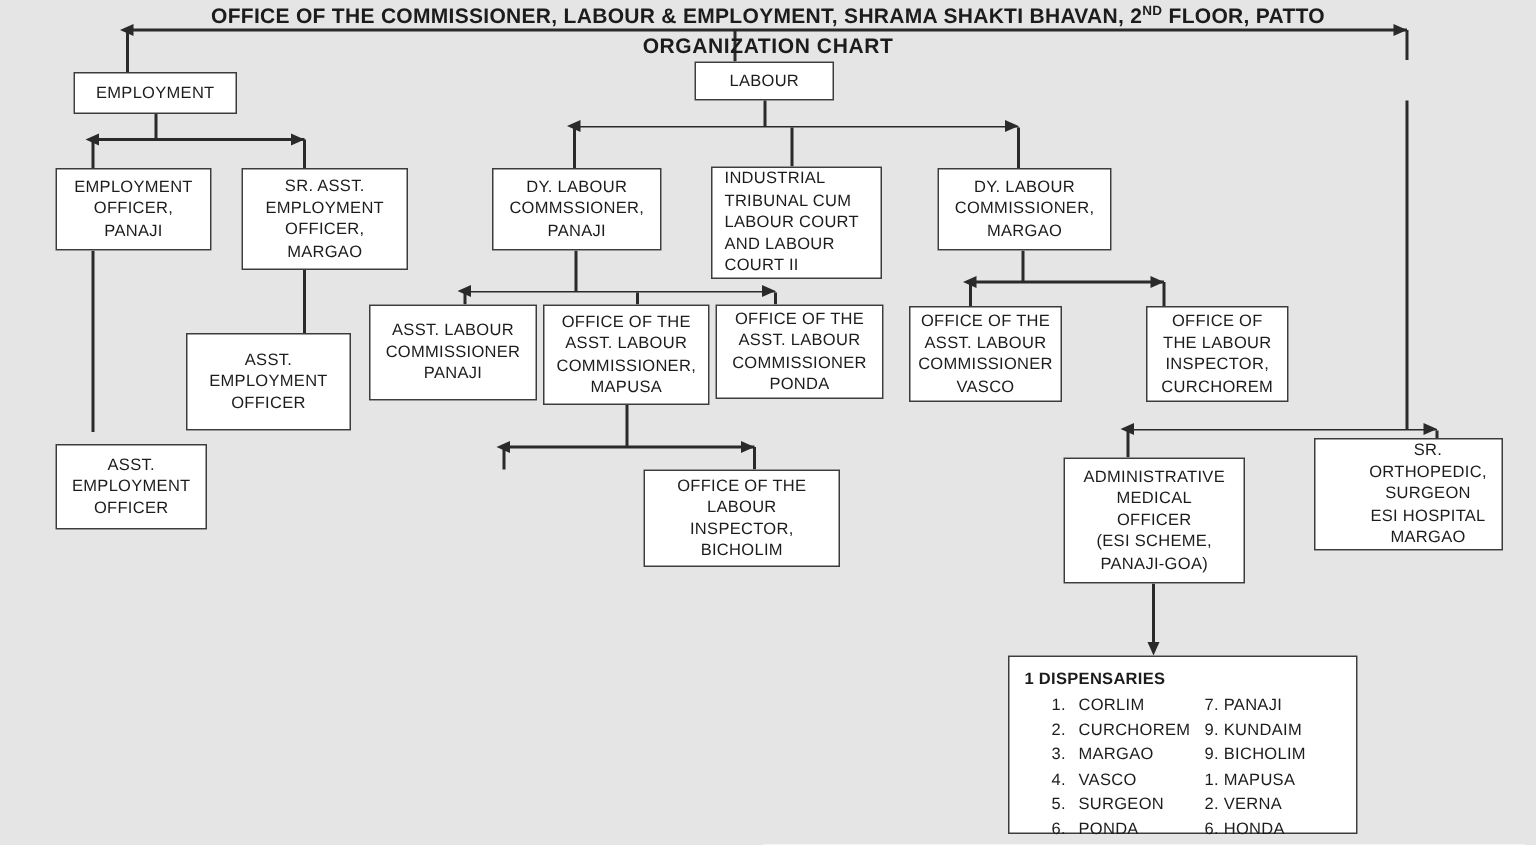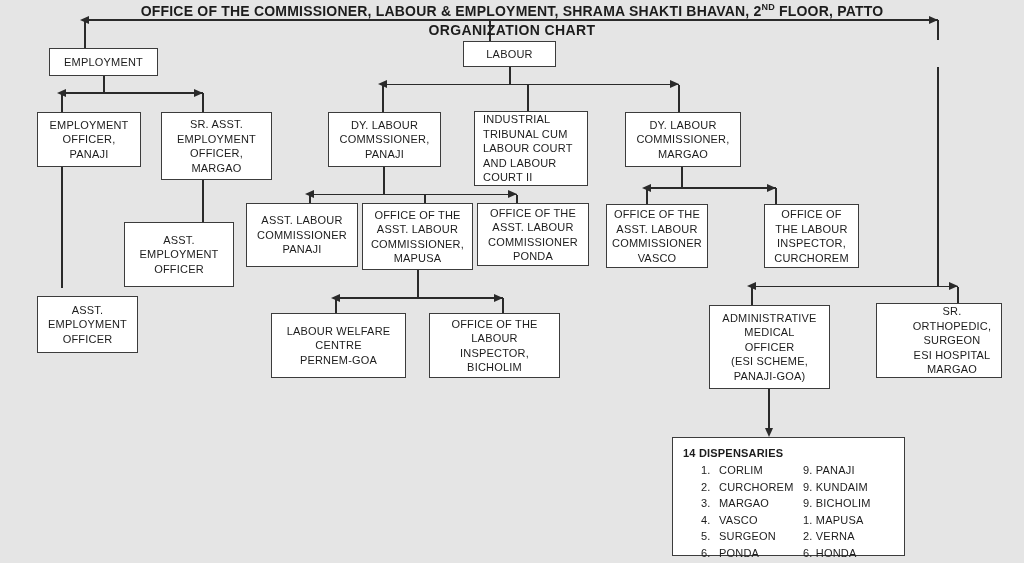--- a/index.html
+++ b/index.html
@@ -156,40 +156,37 @@
 
   <div class="node" style="left:606px;top:204px;width:102px;height:64px;">OFFICE OF THE
 ASST. LABOUR
 COMMISSIONER
 VASCO</div>
   <div class="node" style="left:723px;top:204px;width:95px;height:64px;margin-left:41px;">OFFICE OF
 THE LABOUR
 INSPECTOR,
 CURCHOREM</div>
 
-  <div class="node" style="left:271px;top:313px;width:135px;height:65px;">LABOUR WELFARE
-CENTRE
-PERNEM-GOA</div>
   <div class="node" style="left:429px;top:313px;width:131px;height:65px;">OFFICE OF THE
 LABOUR
 INSPECTOR,
 BICHOLIM</div>
 
   <div class="node" style="left:709px;top:305px;width:121px;height:84px;">ADMINISTRATIVE
 MEDICAL
 OFFICER
 (ESI SCHEME,
 PANAJI-GOA)</div>
-  <div class="node" style="left:876px;top:303px;width:126px;height:75px;padding-left:28px;">SR. ORTHOPEDIC,
+  <div class="node" style="left:876px;top:292px;width:126px;height:75px;padding-left:28px;">SR. ORTHOPEDIC,
 SURGEON
 ESI HOSPITAL
 MARGAO</div>
 
   <div class="node dispensaries" style="left:672px;top:437px;width:233px;height:119px;">
-    <div class="disp-header">14 DISPENSARIES</div>
+    <div class="disp-header">1 DISPENSARIES</div>
     <div class="disp-cols">
       <div class="disp-col disp-col-left">
         <div class="disp-row">
             <span class="disp-num">1.</span>
             <span>CORLIM</span>
           </div>
         <div class="disp-row">
             <span class="disp-num">2.</span>
             <span>CURCHOREM</span>
           </div>
@@ -204,21 +201,21 @@
         <div class="disp-row">
             <span class="disp-num">5.</span>
             <span>SURGEON</span>
           </div>
         <div class="disp-row">
             <span class="disp-num">6.</span>
             <span>PONDA</span>
           </div>
       </div>
       <div class="disp-col disp-col-right">
-        <div class="disp-row">9. PANAJI</div>
+        <div class="disp-row">7. PANAJI</div>
         <div class="disp-row">9. KUNDAIM</div>
         <div class="disp-row">9. BICHOLIM</div>
         <div class="disp-row">1. MAPUSA</div>
         <div class="disp-row">2. VERNA</div>
         <div class="disp-row">6. HONDA</div>
       </div>
     </div>
   </div>
 
 </div>

